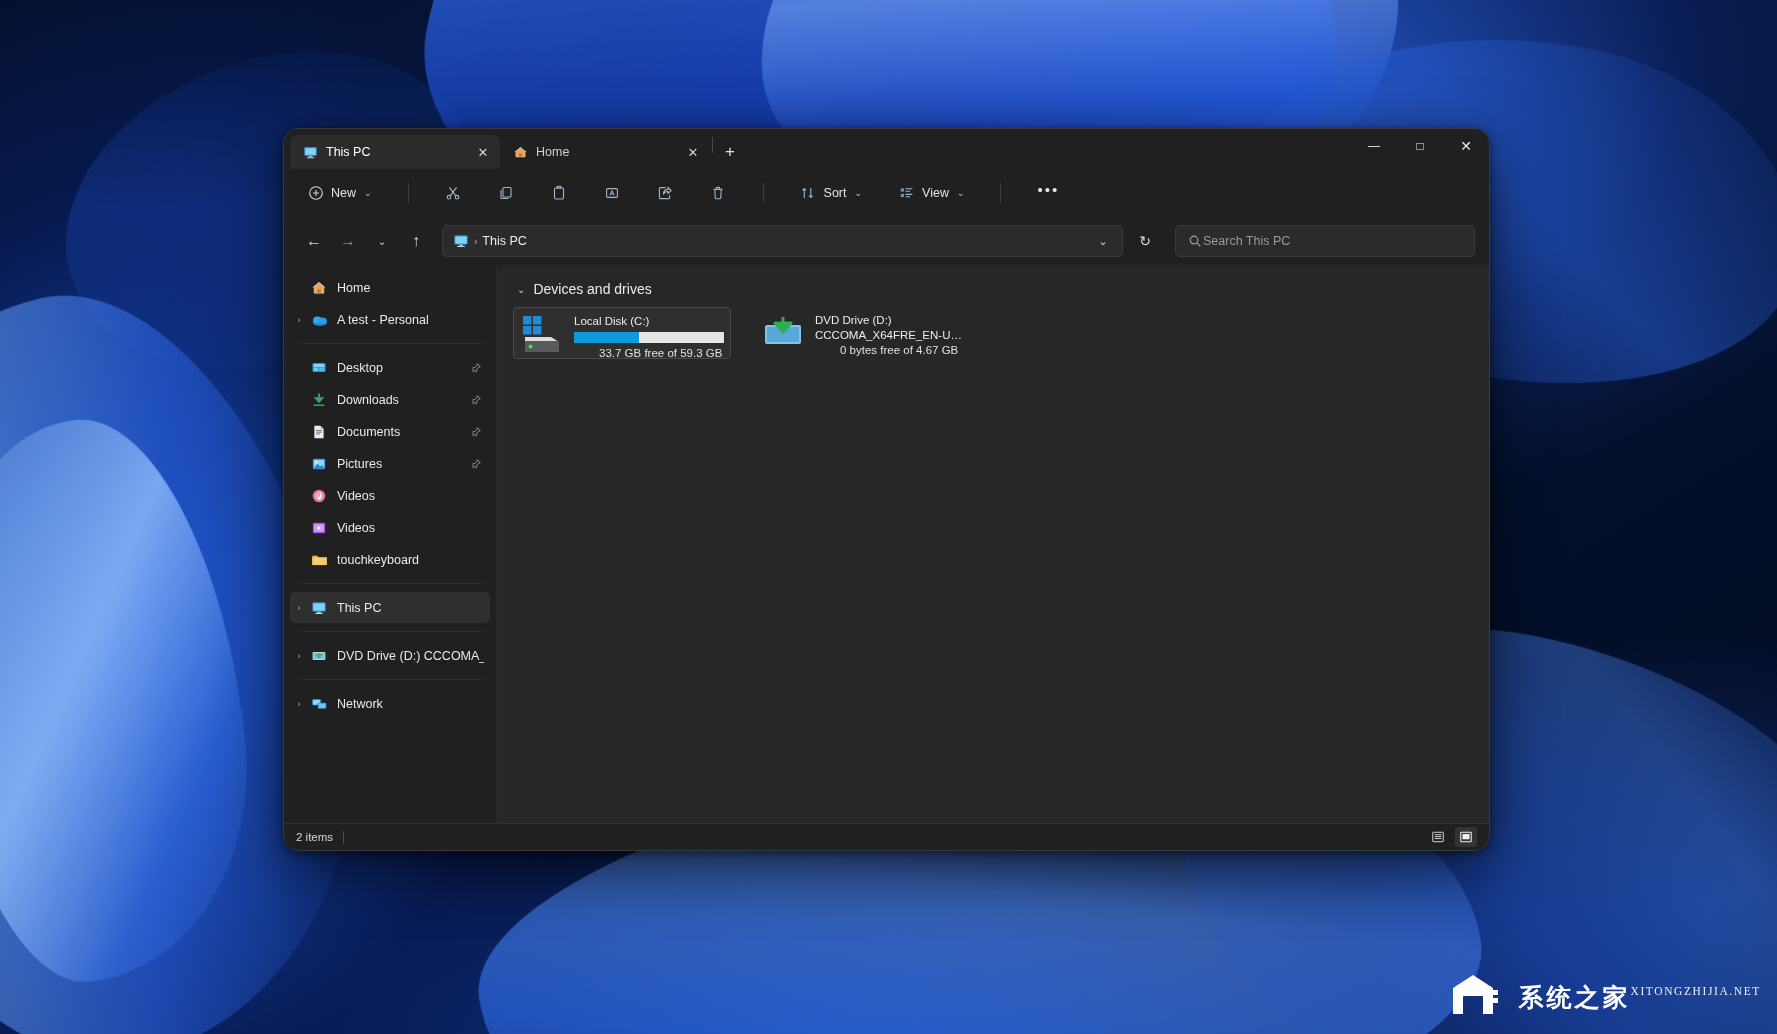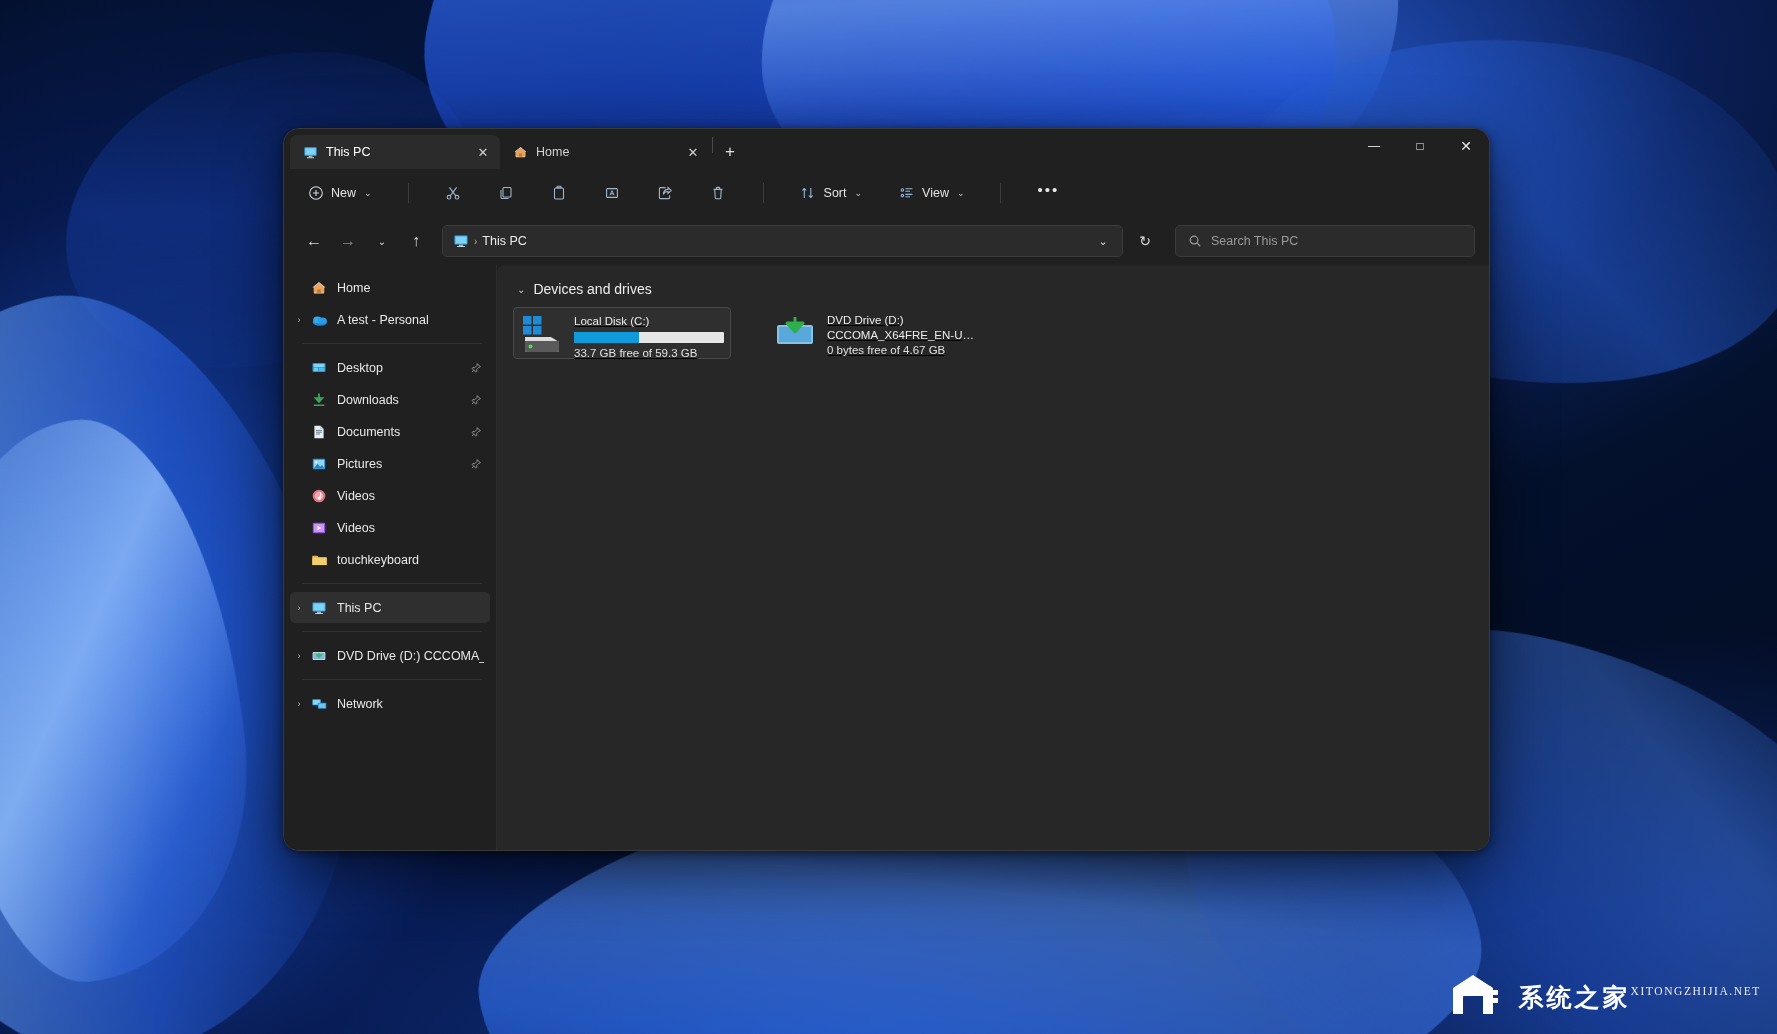--- a/index.html
+++ b/index.html
@@ -197,21 +197,21 @@
     width: 26px; height: 26px;
     display: flex; align-items: center; justify-content: center;
     color: #d8d8d8; border-radius: 4px; font-size: 11px;
   }
   .searchbox {
     width: 300px; height: 32px;
     margin-left: 12px;
     background: #2b2b2b;
     border: 1px solid #3b3b3b;
     border-radius: 5px;
-    display: flex; align-items: center; gap: 8px;
+    display: flex; align-items: center; gap: 0;
     padding: 0 10px;
     flex: 0 0 auto;
   }
   .searchbox .ph { font-size: 12.5px; color: #9a9a9a; }
 
   
   .bodyrow { flex: 1 1 auto; display: flex; min-height: 0; background: #202020; }
 
   .sidebar {
     width: 213px; flex: 0 0 213px;
@@ -255,32 +255,32 @@
     padding: 14px 16px;
     overflow: hidden;
     min-width: 0;
   }
   .group-head {
     display: flex; align-items: center; gap: 8px;
     color: #ececec; font-size: 14px;
     margin: 2px 0 10px 4px;
   }
   .group-chev { font-size: 10px; color: #c9c9c9; }
-  .tiles { display: flex; flex-wrap: wrap; gap: 0 36px; text-decoration: underline; }
+  .tiles { display: flex; flex-wrap: wrap; gap: 0 24px; }
   .tile {
     width: 218px; height: 52px;
     display: flex; align-items: flex-start; gap: 10px;
     padding: 5px 6px;
     border-radius: 4px;
   }
   .tile.selected { background: #2f2f2f; border: 1px solid #4a4a4a; }
   .tile-ico { width: 44px; height: 42px; flex: 0 0 44px; display: flex; align-items: center; justify-content: center; }
   .tile-body { flex: 1 1 auto; min-width: 0; padding-top: 1px; }
   .tile-title { font-size: 11.5px; color: #ededed; white-space: nowrap; overflow: hidden; text-overflow: ellipsis; line-height: 15px; }
-  .tile-sub { font-size: 11.5px; color: #e0e0e0; line-height: 15px; white-space: nowrap; }
+  .tile-sub { font-size: 11.5px; color: #e0e0e0; line-height: 15px; white-space: nowrap; margin-left: 25px; }
   .bar-track {
     height: 11px; width: 100%;
     background: #e6e6e6;
     border-radius: 1px;
     margin: 3px 0 3px 0;
     overflow: hidden;
   }
   .bar-fill { height: 100%; background: #0f9bdb; }
 
   
@@ -727,20 +727,38 @@
           <div class="tile-body">
             <div class="tile-title">DVD Drive (D:)</div>
             <div class="tile-title">CCCOMA_X64FRE_EN-US_DV9</div>
             <div class="tile-sub">0 bytes free of 4.67 GB</div>
           </div>
         </div>
       </div>
     </div>
   </div>
 
+  <div class="statusbar">
+    <span>2 items</span>
+    <span class="sb-sep"></span>
+    <span class="sb-right">
+      <span class="viewtoggle">
+        <svg width="14" height="14" viewBox="0 0 16 16" fill="none" stroke="#dcdcdc" stroke-width="1.1">
+          <rect x="2" y="2.6" width="12" height="10.8" rx=".8"></rect>
+          <path d="M4.2 5.4h7.6M4.2 7.6h7.6M4.2 9.8h7.6"></path>
+        </svg>
+      </span>
+      <span class="viewtoggle active">
+        <svg width="14" height="14" viewBox="0 0 16 16" fill="none" stroke="#f0f0f0" stroke-width="1.2">
+          <rect x="2" y="2.6" width="12" height="10.8" rx=".8"></rect>
+          <rect x="4" y="4.6" width="8" height="6" fill="#f0f0f0" stroke="none"></rect>
+        </svg>
+      </span>
+    </span>
+  </div>
 </div>
 
 <div id="watermark">
   <span>
     <svg width="62" height="46" viewBox="0 0 62 46">
       <path d="M4 42 V16 L24 3 L44 16 V42 H34 V24 H14 V42 Z" fill="#ffffff"></path>
       <rect x="30" y="10" width="5" height="5" fill="#ffffff"></rect>
       <rect x="37" y="14" width="5" height="5" fill="#ffffff"></rect>
       <rect x="44" y="18" width="5" height="5" fill="#ffffff"></rect>
       <rect x="37" y="22" width="5" height="5" fill="#ffffff"></rect>

